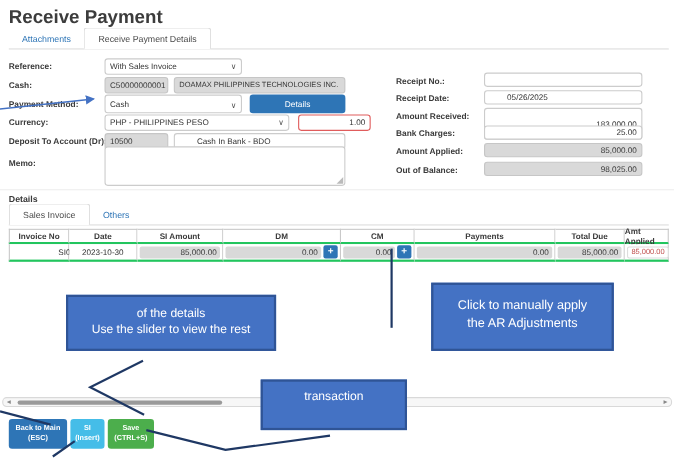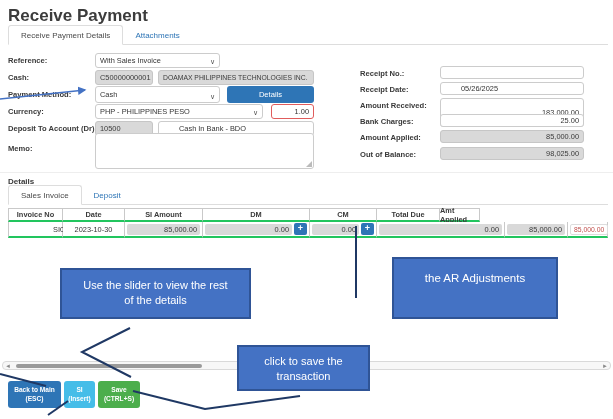--- a/index.html
+++ b/index.html
@@ -86,22 +86,22 @@
   svg.overlay { position:absolute; left:0; top:0; z-index:6; pointer-events:none; }
 </style>
 </head>
 <body>
 
 <div id="app">
 
   <div class="abs page-title" style="left:8px; top:6px;">Receive Payment</div>
 
   <div class="tabbar" style="left:8px; top:25px; width:600px; height:20px;">
+    <div class="tab link">Attachments</div>
     <div class="tab active">Receive Payment Details</div>
-    <div class="tab link">Attachments</div>
   </div>
 
   <div class="lbl" style="left:8px; top:56px;">Reference:</div>
   <div class="sel" style="left:95px; top:53px; width:125px;">
     <span>With Sales Invoice</span>
     <span class="chev">∨</span>
   </div>
 
   <div class="lbl" style="left:8px; top:73px;">Cash:</div>
   <div class="ro" style="left:95px; top:70px; width:58px;">C50000000001</div>
@@ -112,21 +112,21 @@
     <span>Cash</span>
     <span class="chev" style="top:2px;">∨</span>
   </div>
   <div class="btn-details" style="left:227px; top:86px; width:87px; height:17px;">Details</div>
 
   <div class="lbl" style="left:8px; top:107px;">Currency:</div>
   <div class="sel" style="left:95px; top:104px; width:168px;">
     <span>PHP - PHILIPPINES PESO</span>
     <span class="chev">∨</span>
   </div>
-  <input class="inp num rate" style="left: 271px; top: 104px; width: 43px;" value="1.00">
+  <input class="inp num rate" style="left: 271px; top: 104px; width: 66px;" value="1.00">
 
   <div class="lbl" style="left:8px; top:124px;">Deposit To Account (Dr):</div>
   <div class="ro" style="left:95px; top:121px; width:58px;">10500</div>
   <input class="inp" style="left: 158px; top: 121px; width: 156px;" value="Cash In Bank - BDO">
 
   <div class="lbl" style="left:8px; top:144px;">Memo:</div>
   <textarea class="memo" style="left: 95px; top: 133px; width: 219px; height: 36px;" value=""></textarea>
   <div class="resize-corner" style="left:306px; top:161px;"></div>
 
   <div class="lbl" style="left:360px; top:69px;">Receipt No.:</div>
@@ -145,30 +145,31 @@
   <div class="ro num" style="left:440px; top:130px; width:144px; height:13px; line-height:11px;">85,000.00</div>
 
   <div class="lbl" style="left:360px; top:150px;">Out of Balance:</div>
   <div class="ro num" style="left:440px; top:147px; width:144px; height:13px; line-height:11px;">98,025.00</div>
 
   <div class="divider" style="left:0; top:172px; width:613px;"></div>
 
   <div class="section-lbl" style="left:8px; top:177px;">Details</div>
   <div class="tabbar" style="left:8px; top:186px; width:600px; height:19px;">
     <div class="tab active">Sales Invoice</div>
-    <div class="tab link">Deposit</div>
+    <div class="tab link">Others</div>
   </div>
 
   <div class="tbl" style="left:8px; top:208px; width:600px;">
     <div class="trow head">
       <div class="tcell" style="width:55px; height:14px;">Invoice No</div>
       <div class="tcell" style="width:62px; height:14px;">Date</div>
       <div class="tcell" style="width:78px; height:14px;">SI Amount</div>
       <div class="tcell" style="width:107px; height:14px;">DM</div>
       <div class="tcell" style="width:67px; height:14px;">CM</div>
+      <div class="tcell" style="width:128px; height:14px;">Payments</div>
       <div class="tcell" style="width:63px; height:14px;">Total Due</div>
       <div class="tcell" style="width:40px; height:14px;">Amt Applied</div>
     </div>
     <div class="trow">
       <div class="tcell txt-l" style="width:55px; height:16px;padding-left:44px;">SI012400905</div>
       <div class="tcell txt-c" style="width:62px; height:16px;">2023-10-30</div>
       <div class="tcell" style="width:78px; height:16px;">
         <div class="cell-inner-ro">85,000.00</div>
       </div>
       <div class="tcell" style="width:107px; height:16px;">
@@ -191,28 +192,28 @@
     </div>
   </div>
 
   <div class="hscroll" style="left:2px; top:361px; width:609px;">
     <span class="arrow" style="left:2px;">◄</span>
     <span class="arrow" style="right:2px;">►</span>
     <div class="thumb" style="left:13px; width:186px;"></div>
   </div>
 
   <div class="callout" style="left:60px; top:268px; width:191px; height:51px; padding-top:8px;">
+    <span>of the details</span>
     <span>Use the slider to view the rest</span>
-    <span>of the details</span>
   </div>
   <div class="callout" style="left:392px; top:257px; width:166px; height:62px; padding-top:11px; font-size:11.5px;">
+    <span>Click to manually apply</span>
     <span>the AR Adjustments</span>
   </div>
   <div class="callout" style="left:237px; top:345px; width:133px; height:46px; padding-top:7px;">
-    <span>click to save the</span>
     <span>transaction</span>
   </div>
 
   <div class="bbtn" style="left:8px;  top:381px; width:53px; height:27px; background:#2e75b6;">
     <span>Back to Main</span>
     <span>(ESC)</span>
   </div>
   <div class="bbtn" style="left:64px; top:381px; width:31px; height:27px; background:#45bde8;">
     <span>SI</span>
     <span>(Insert)</span>

